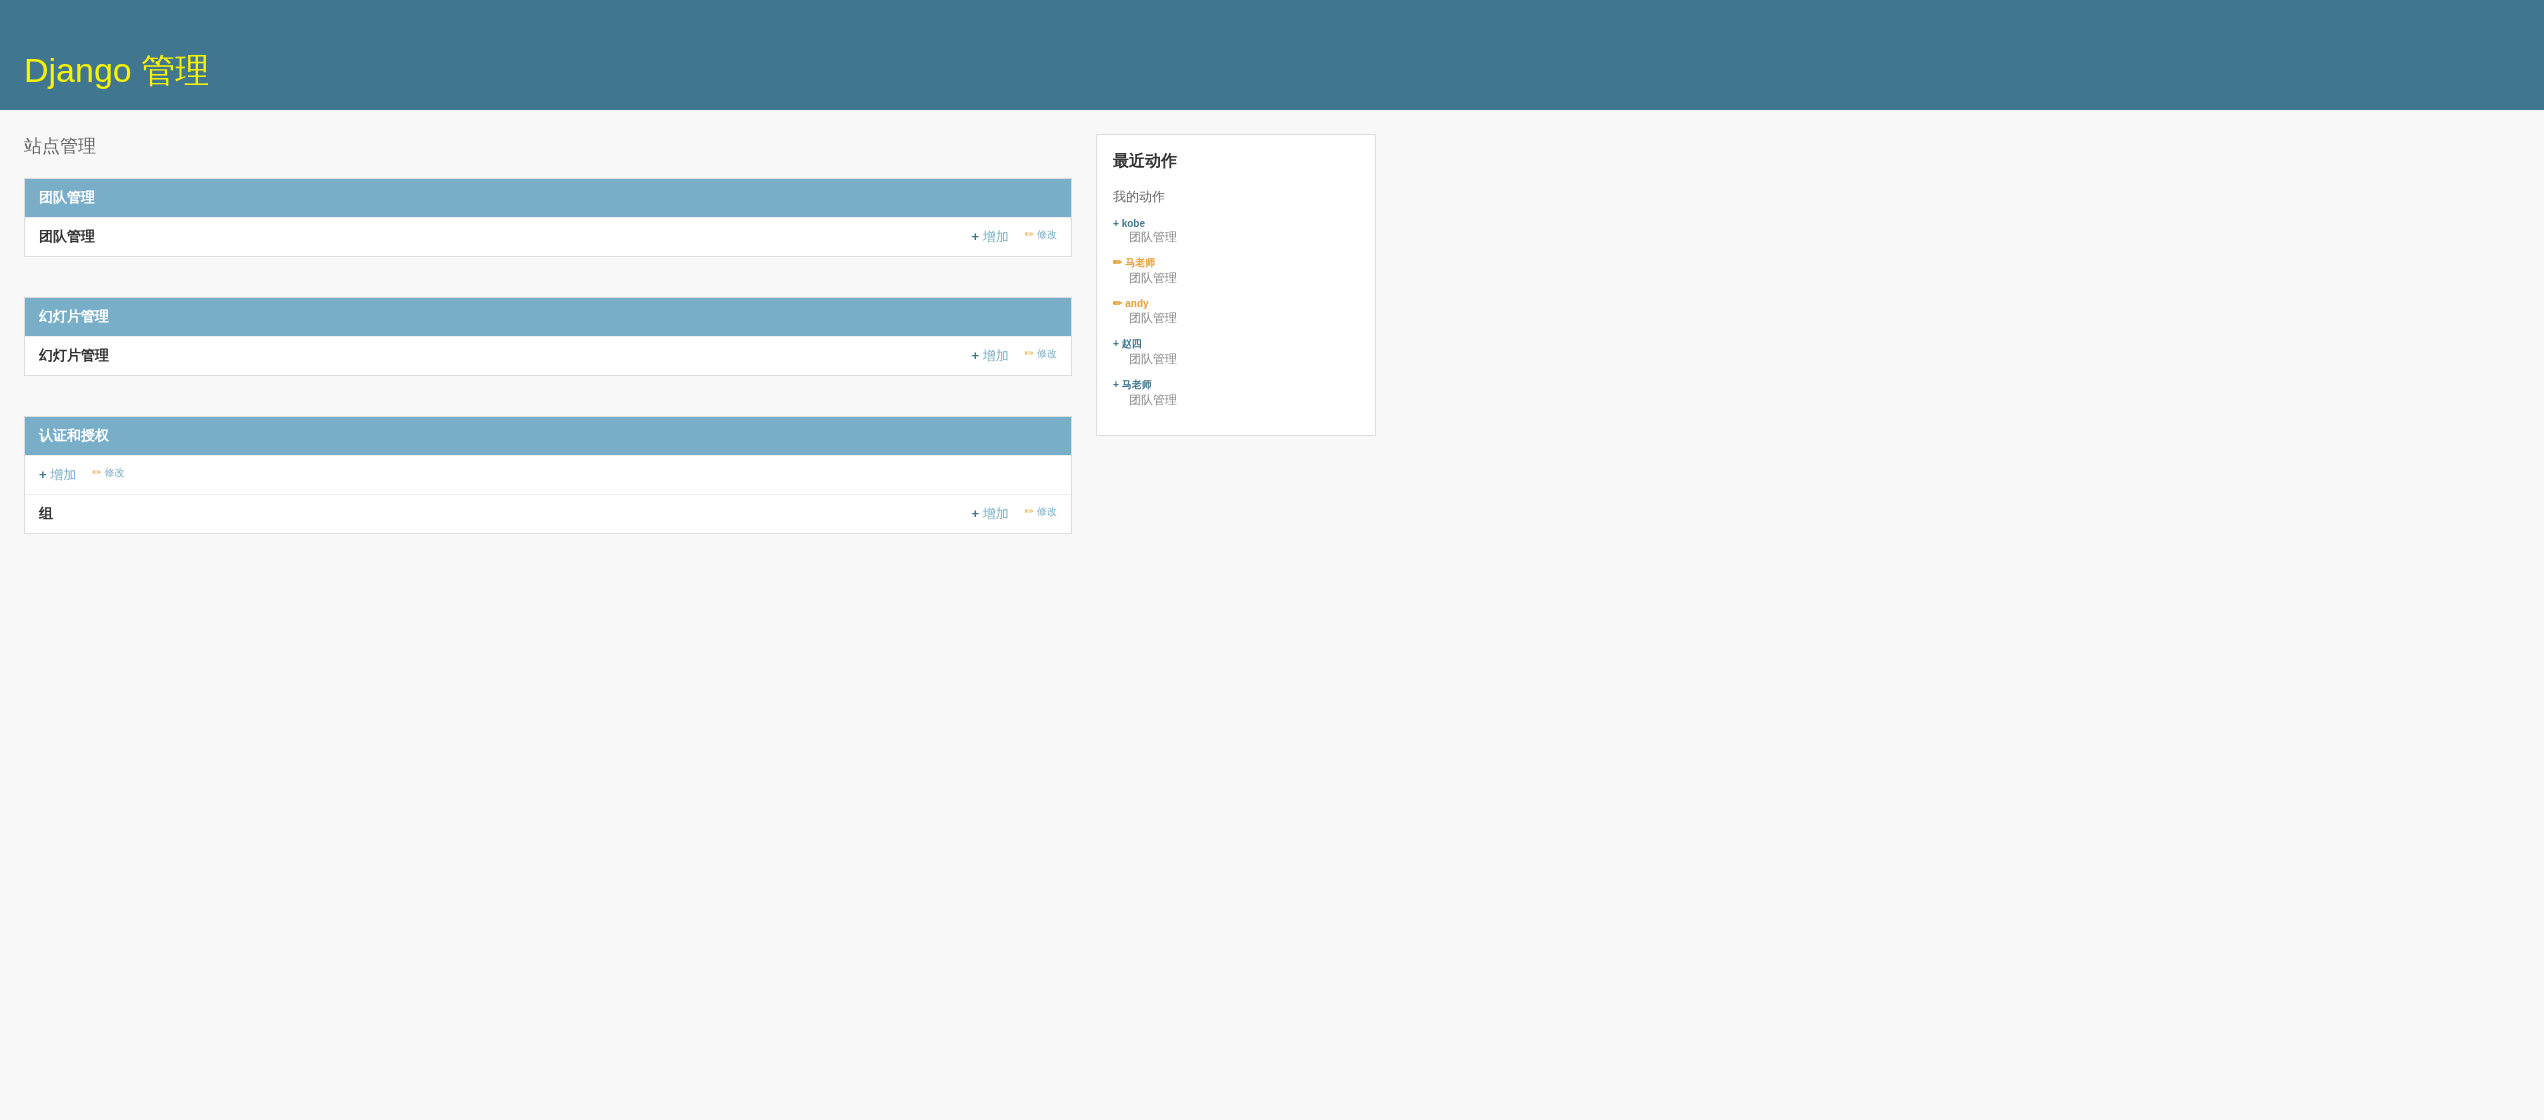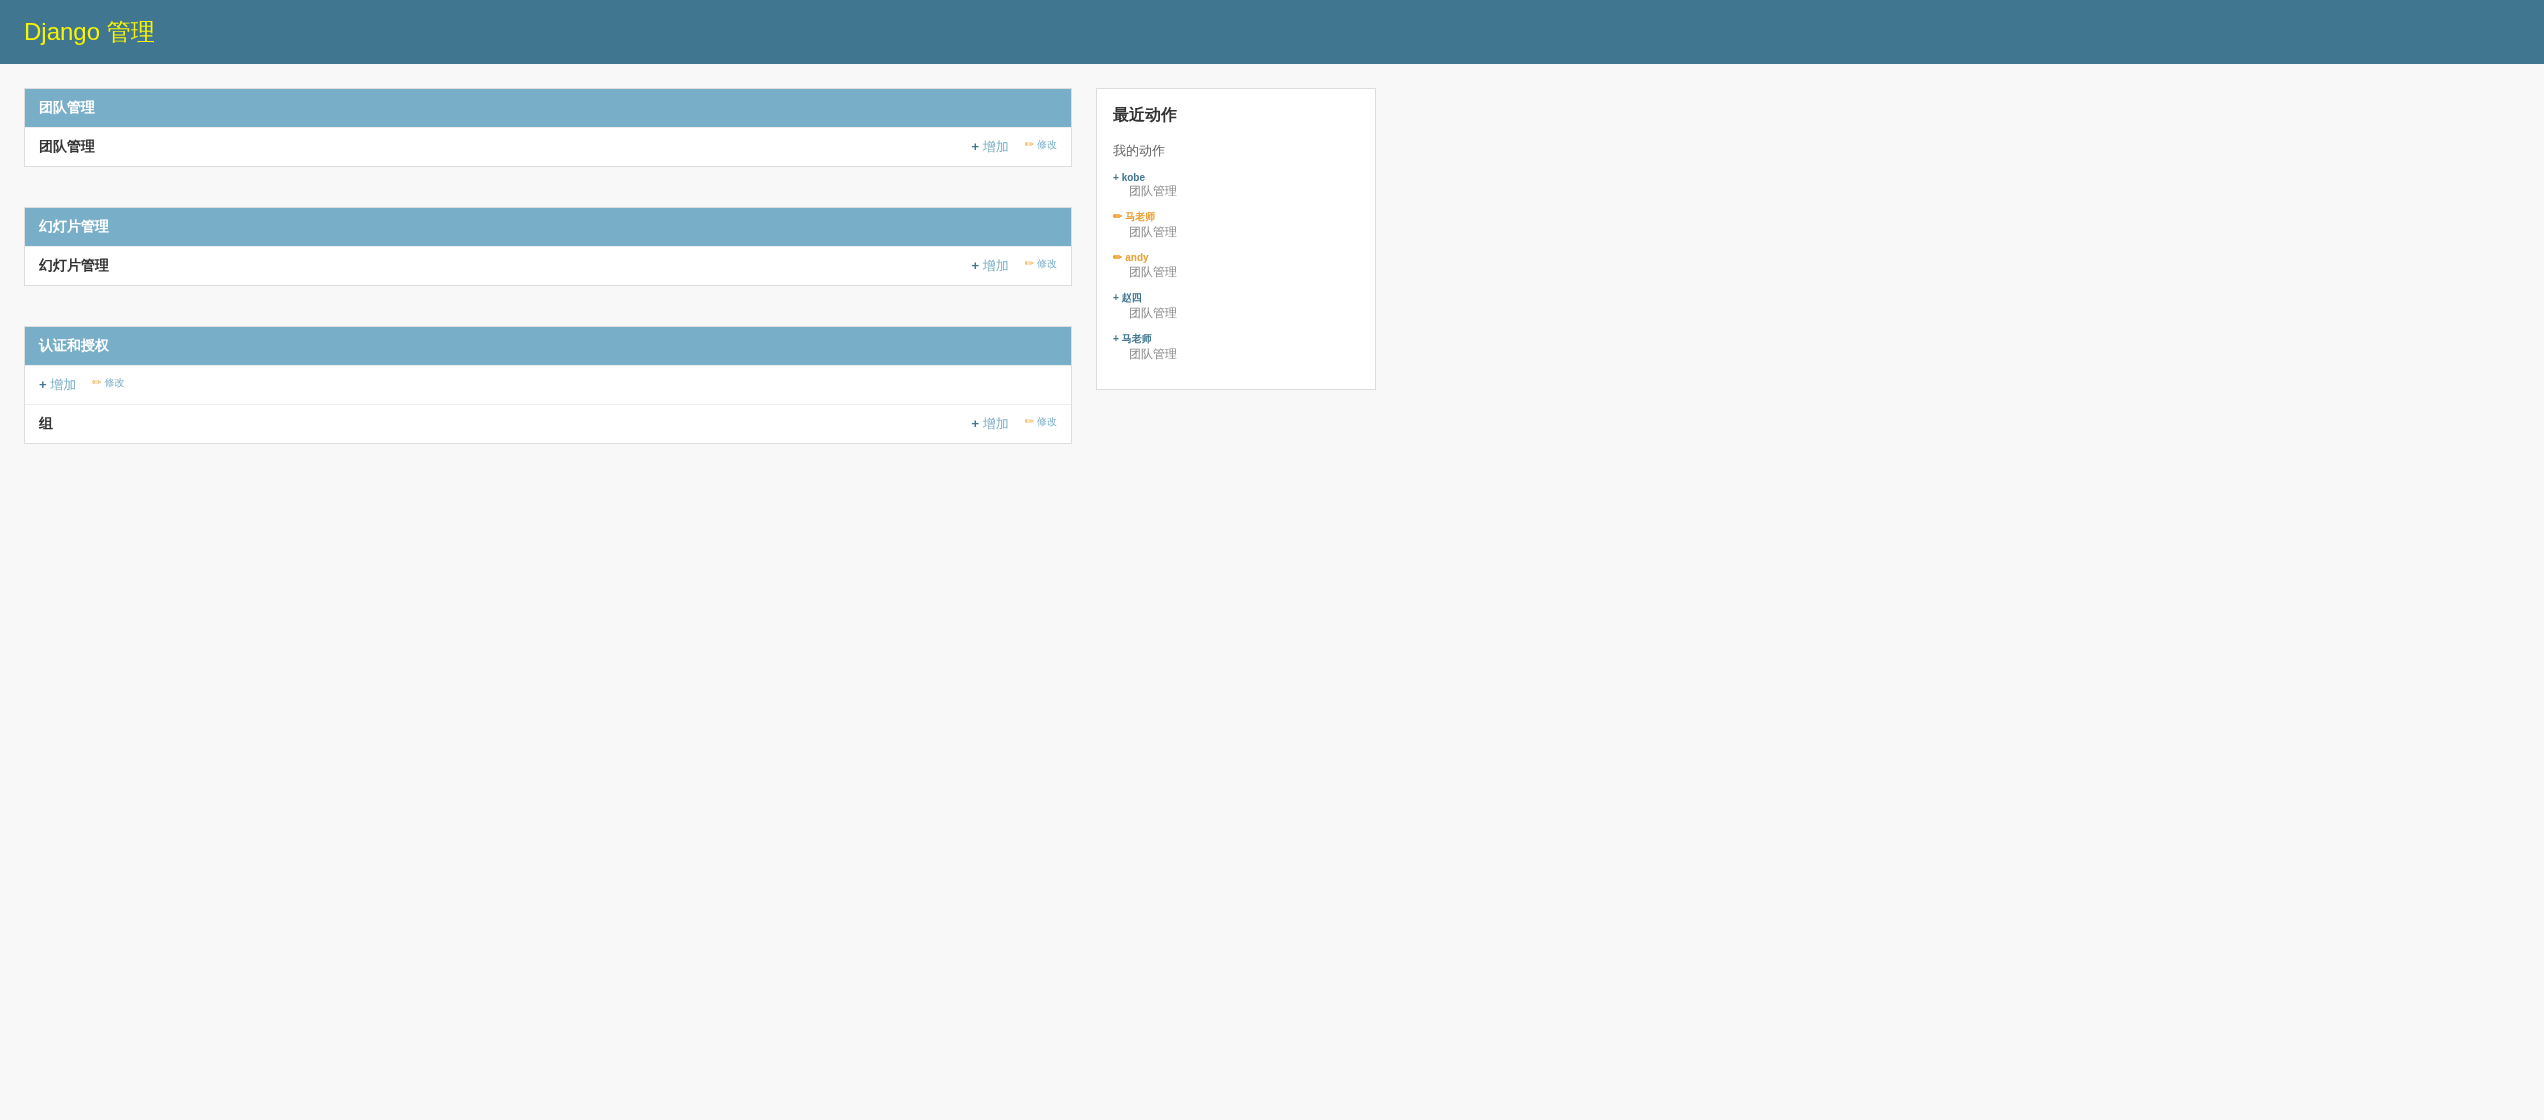--- a/index.html
+++ b/index.html
@@ -156,25 +156,26 @@
     }
 
     .spacer {
       height: 20px;
     }
   </style>
 </head>
 <body>
 
 <div style="background: rgb(65, 118, 144); padding: 16px 24px;">
-  <h1 style="font-size: 24px; font-weight: normal; color: rgb(248, 244, 0);">Django 管理</h1>
+  <h1 style="font-size: 34px; font-weight: normal; color: rgb(248, 244, 0); margin-top: 32px;">Django 管理</h1>
 </div>
 
 <div class="main-container">
   <div class="content">
+    <h2 class="page-title">站点管理</h2>
 
     <div class="module">
       <div class="module-header">团队管理</div>
       <div class="module-row">
         <span class="row-label">团队管理</span>
         <div class="row-actions">
           <a href="#" class="action-add">增加</a>
           <a href="#" class="action-change">修改</a>
         </div>
       </div>

